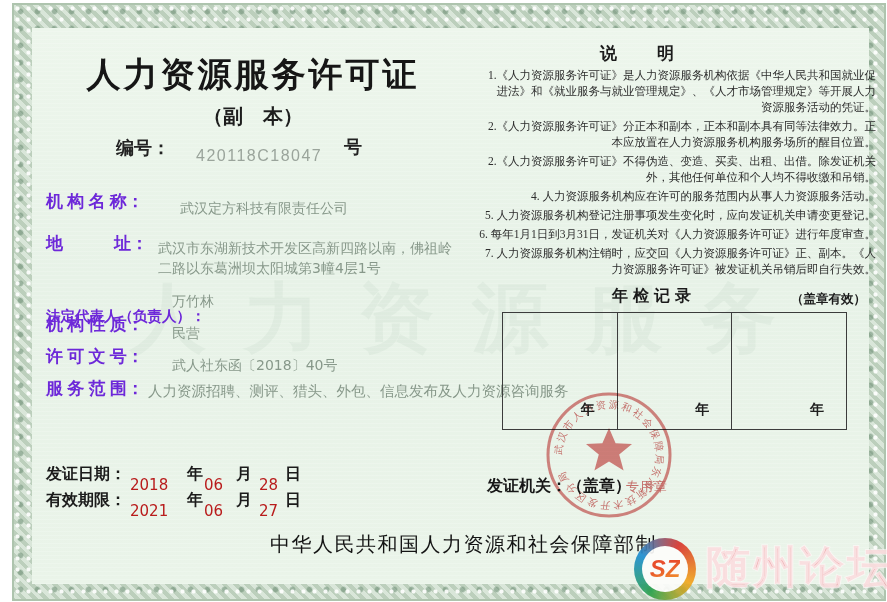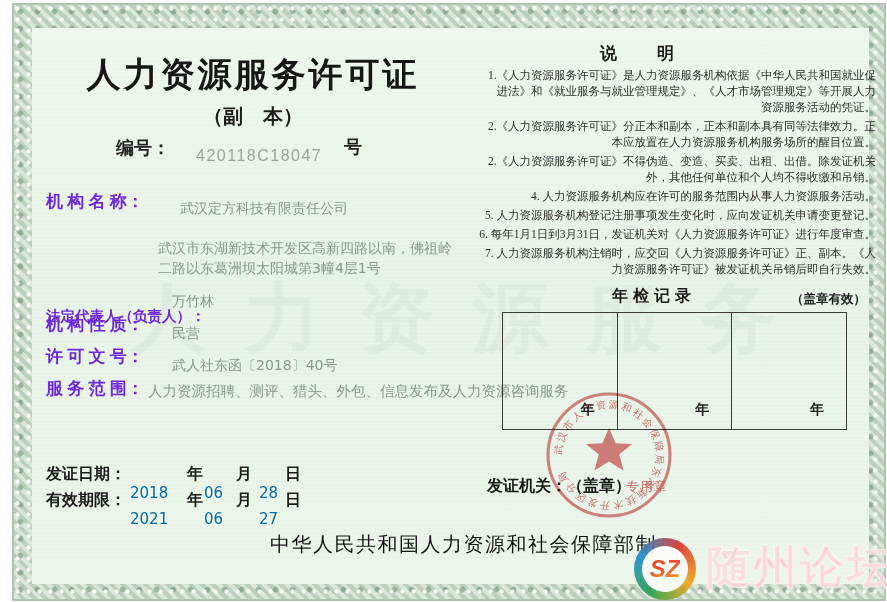--- a/index.html
+++ b/index.html
@@ -57,21 +57,21 @@
   .ac-year{font-size:14px;font-weight:700;color:#1f1f1f;}
 
   
   .seal{left:530px;top:378px;width:158px;height:158px;opacity:.85;mix-blend-mode:multiply;}
   .issuer{left:487px;top:476px;font-size:16px;font-weight:700;color:#171717;z-index:5;}
 
   
   .date-row{left:46px;width:340px;height:26px;}
   .date-row span{position:absolute;white-space:nowrap;}
   .dlabel{left:0;top:0;font-size:16px;font-weight:700;color:#1b1b1b;}
-  .dval{color:#0369a1;font-size:15px;font-family:"DejaVu Sans","Liberation Sans",sans-serif;top:20px;}
+  .dval{color:#b91c1c;font-size:15px;font-family:"DejaVu Sans","Liberation Sans",sans-serif;top:12px;}
   .dunit{font-size:16px;font-weight:700;color:#1b1b1b;top:0;}
   .p-year{left:84px;} .u-year{left:141px;} .p-month{left:158px;} .u-month{left:190px;}
   .p-day{left:213px;} .u-day{left:239px;}
 
   
   .footer{left:0;top:531px;width:887px;text-align:center;font-size:20px;letter-spacing:1.5px;color:#141414;padding-left:20px;}
 
   
   .wm-logo{left:634px;top:538px;width:62px;height:62px;border-radius:50%;
     background:conic-gradient(from 210deg,#2fa34d,#1e8ed2,#d8352f,#f2a71f,#2fa34d);
@@ -100,20 +100,21 @@
 
     <div class="abs title">人力资源服务许可证</div>
     <div class="abs subtitle">（副　本）</div>
     <div class="abs serial-label">编号：</div>
     <div class="abs serial-number">420118C18047</div>
     <div class="abs serial-suffix">号</div>
 
     <div class="abs flabel" style="top:190px;">机 构 名 称：</div>
     <div class="abs fvalue" style="left:152px;top:200px;margin-left:28px;">武汉定方科技有限责任公司</div>
 
+    <div class="abs flabel" style="top:232px;">地　　　址：</div>
     <div class="abs fvalue wrap" style="left:158px;top:238px;width:302px;">武汉市东湖新技术开发区高新四路以南，佛祖岭二路以东葛洲坝太阳城第3幢4层1号</div>
 
     <div class="abs flabel small" style="top:283px;margin-top:24px;">法定代表人（负责人）：</div>
     <div class="abs fvalue" style="left:172px;top:293px;">万竹林</div>
 
     <div class="abs flabel" style="top:313px;">机 构 性 质：</div>
     <div class="abs fvalue" style="left:172px;top:325px;">民营</div>
 
     <div class="abs flabel" style="top:345px;">许 可 文 号：</div>
     <div class="abs fvalue" style="left:172px;top:357px;">武人社东函〔2018〕40号</div>

